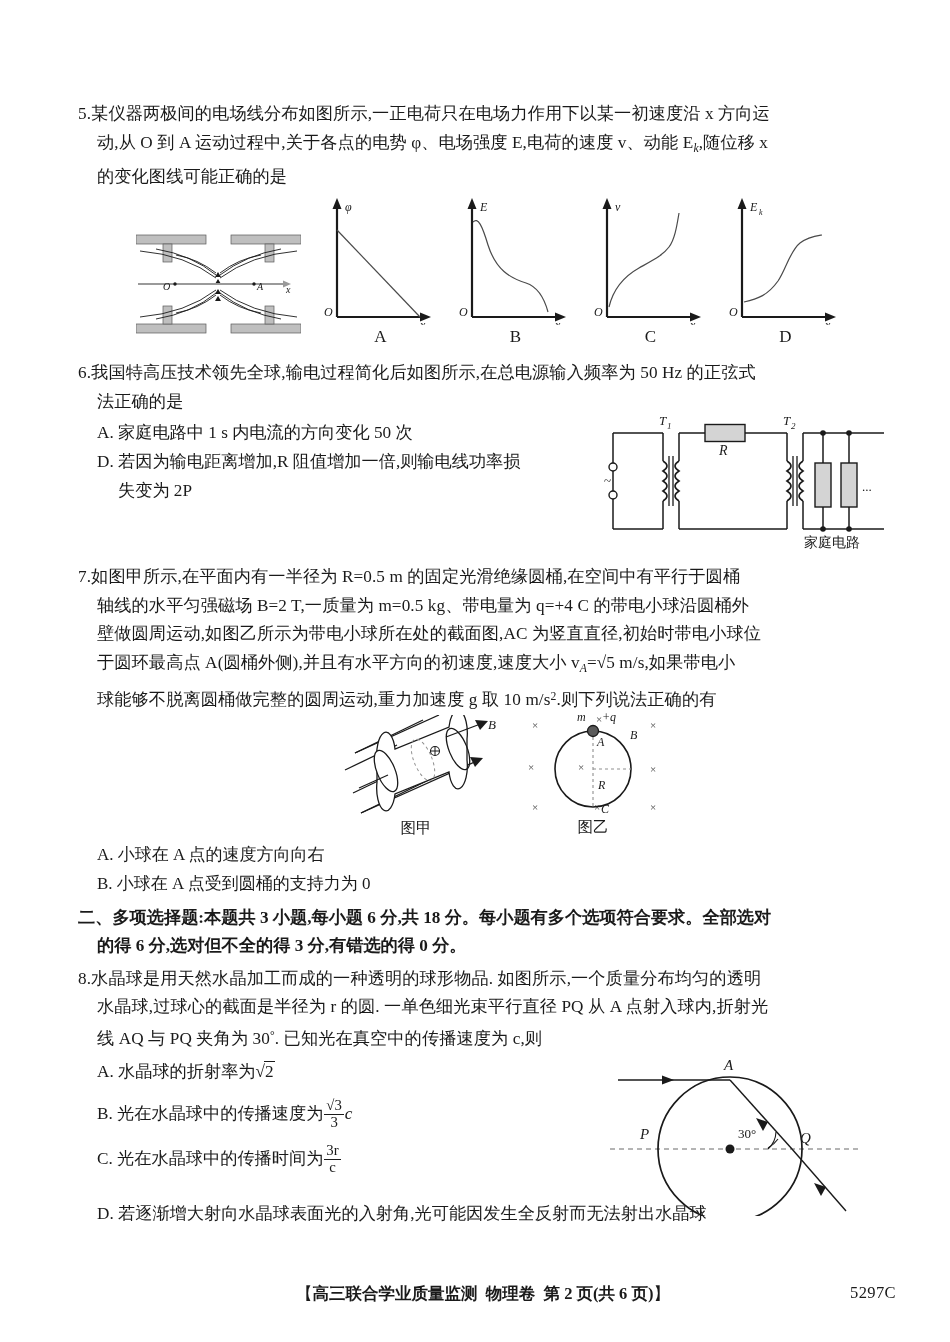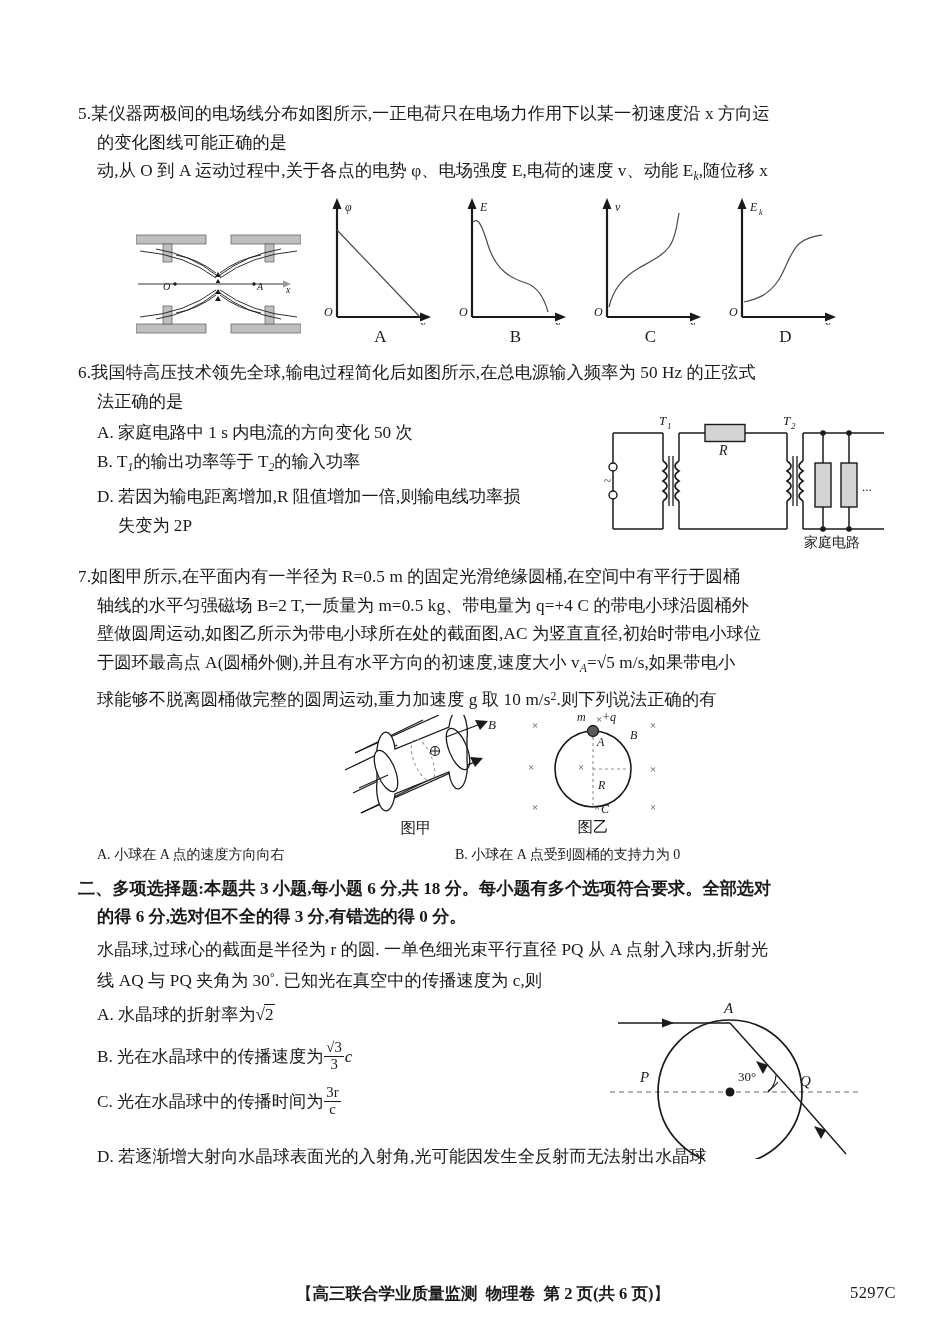--- a/index.html
+++ b/index.html
@@ -42,23 +42,24 @@
   }
   .indent { padding-left: 19px; }
   .num { display:inline-block; }
   .opt {
     font-size: 17.2px;
     line-height: 29px;
     padding-left: 19px;
   }
   .optrow {
     display: flex;
-    font-size: 14px;
+    font-size: 17px;
     line-height: 29px;
     padding-left: 19px;
+    flex-direction: column;
   }
   .optrow > span:first-child { width: 358px; flex: none;}
   i.v { font-family: "Liberation Serif", serif; font-style: italic; }
   .sub { font-size: 0.68em; vertical-align: -0.32em; font-style: italic;}
   .sup { font-size: 0.68em; vertical-align: 0.45em; }
   .sqrt { display:inline-block; }
   .sqrt > span.rad { border-top: 1px solid #1a1a1a; padding: 0 1px 0 1px; margin-left:-1px;}
   .frac {
     display: inline-block;
     vertical-align: -0.48em;
@@ -104,24 +105,24 @@
 </head>
 <body>
 
 <div class="page">
   <div class="content">
 
     <div class="q">
       <div class="qline">
         <span>5.</span><span>某仪器两极间的电场线分布如图所示,一正电荷只在电场力作用下以某一初速度沿 x 方向运</span>
       </div>
-      <div class="qline indent">的变化图线可能正确的是</div>
       <div class="qline indent">
         <span>动,从 O 到 A 运动过程中,关于各点的电势 φ、电场强度 E,电荷的速度 v、动能 E</span><span class="sub">k</span><span>,随位移 x</span>
       </div>
+      <div class="qline indent">的变化图线可能正确的是</div>
 
       <div class="figrow" style="height:158px;">
 
         <svg width="165" height="110" viewBox="0 0 165 110" style="position:absolute;left:58px;top:38px;">
 
           <rect x="0" y="6" width="70" height="9" fill="#bfbfbf" stroke="#5a5a5a" stroke-width="0.7"></rect>
           <rect x="95" y="6" width="70" height="9" fill="#bfbfbf" stroke="#5a5a5a" stroke-width="0.7"></rect>
           <rect x="27" y="15" width="9" height="18" fill="#bfbfbf" stroke="#5a5a5a" stroke-width="0.7"></rect>
           <rect x="129" y="15" width="9" height="18" fill="#bfbfbf" stroke="#5a5a5a" stroke-width="0.7"></rect>
 
@@ -226,23 +227,20 @@
       </div>
       <div class="qline indent">法正确的是</div>
 
       <div class="figrow" style="height:135px;">
 
         <div style="position:absolute;left:0;top:2px;width:510px;">
           <div class="opt">
             <span>A.</span>&nbsp;<span>家庭电路中 1 s 内电流的方向变化 50 次</span>
           </div>
           <div class="opt">
-            <span>B.</span>&nbsp;<span>T</span><span class="sub">1</span><span>的输出功率等于 T</span><span class="sub">2</span><span>的输入功率</span>
-          </div>
-          <div class="opt">
             <span>D.</span>&nbsp;<span>若因为输电距离增加,R 阻值增加一倍,则输电线功率损</span>
           </div>
           <div class="opt" style="padding-left:40px;">失变为 2P</div>
         </div>
 
         <div style="position:absolute;left:523px;top:-5px;">
           <svg width="290" height="140" viewBox="0 0 290 140">
             <g stroke="#1a1a1a" stroke-width="1.5" fill="none">
 
               <path d="M12,22 L62,22"></path>
@@ -398,20 +396,23 @@
         <span><span>B.</span>&nbsp;<span>小球在 A 点受到圆桶的支持力为 0</span></span>
       </div>
     </div>
 
     <div class="section-head" style="margin-top:6px;">
       <span>二、多项选择题:本题共 3 小题,每小题 6 分,共 18 分。每小题有多个选项符合要求。全部选对</span>
       <span class="indent2">的得 6 分,选对但不全的得 3 分,有错选的得 0 分。</span>
     </div>
 
     <div class="q" style="margin-top:4px;">
+      <div class="qline">
+        <span>8.</span><span>水晶球是用天然水晶加工而成的一种透明的球形物品. 如图所示,一个质量分布均匀的透明</span>
+      </div>
       <div class="qline indent">水晶球,过球心的截面是半径为 r 的圆. 一单色细光束平行直径 PQ 从 A 点射入球内,折射光</div>
       <div class="qline indent">
         <span>线 AQ 与 PQ 夹角为 30</span><span class="sup">°</span><span>. 已知光在真空中的传播速度为 c,则</span>
       </div>
 
       <div class="figrow" style="height:152px;">
 
         <div style="position:absolute;left:0;top:0;width:520px;">
           <div class="opt" style="line-height:38px;">
             <span>A.</span>&nbsp;<span>水晶球的折射率为</span><span class="sqrt">√<span class="rad">2</span></span>

